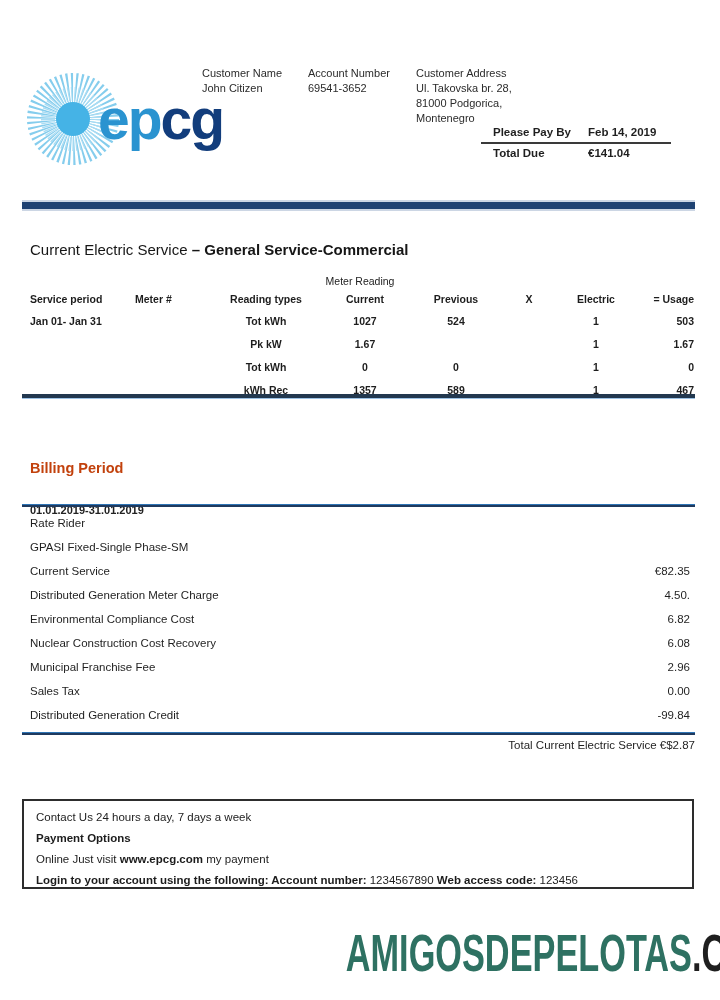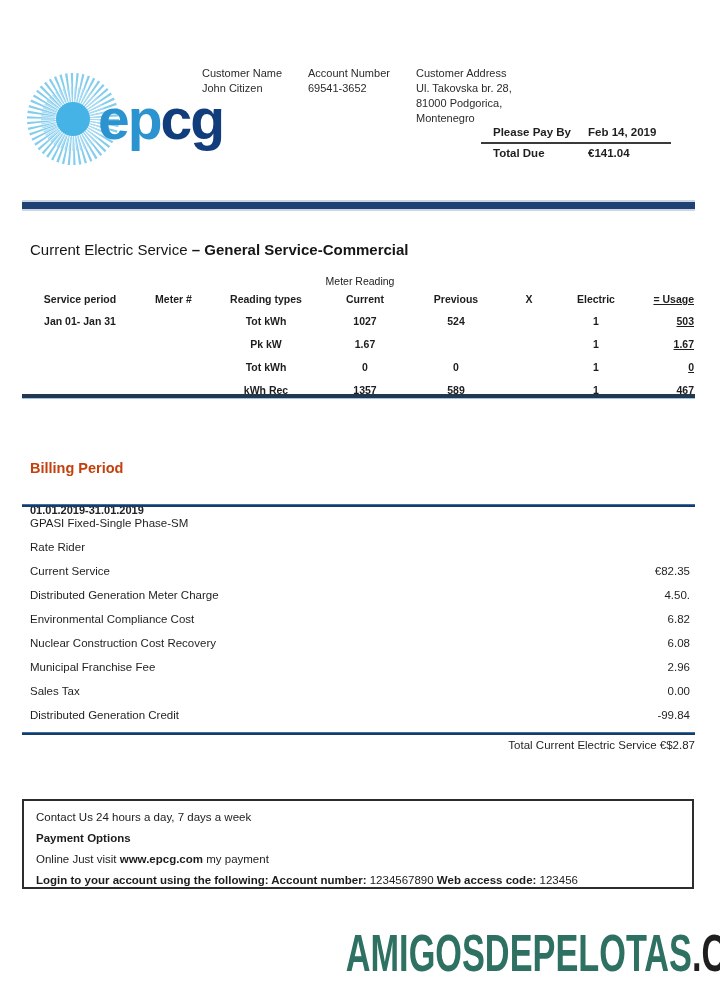--- a/index.html
+++ b/index.html
@@ -39,23 +39,23 @@
            background:linear-gradient(to bottom,#2e74b5 38%,#1f3a5e 38%);}
 
   
   .svc-title{left:30px;top:241px;font-size:15px;color:#161616;}
   .svc-title .b{font-weight:bold;}
   .meter-label{left:295px;top:275px;width:130px;text-align:center;font-size:10.5px;color:#222;}
   .mtable{left:25px;top:289px;width:673px;font-size:10.5px;font-weight:bold;color:#1d1d1d;
           display:grid;grid-template-columns:105px 82px 108px 90px 92px 54px 80px 62px;}
   .mtable span{display:block;height:23px;line-height:23px;overflow:hidden;}
   .mtable .hd{height:21px;line-height:21px;}
-  .col-l{text-align:center;padding-left:5px;}
+  .col-l{text-align:left;padding-left:5px;}
   .col-c{text-align:center;}
-  .col-r{text-align:right;padding-right:4px;text-decoration:underline;}
+  .col-r{text-align:right;padding-right:4px;}
 
   
   .billing-title{left:30px;top:460px;font-size:14.5px;font-weight:bold;color:#c2410c;}
   .billing-period{left:30px;top:488px;font-size:11px;font-weight:bold;color:#222;margin-top:16px;}
   .billing-list{left:30px;top:511px;width:660px;font-size:11.5px;color:#1f1f1f;}
   .billing-row{display:flex;justify-content:space-between;height:24px;line-height:24px;}
   .total-line{left:0;top:739px;width:695px;text-align:right;font-size:11.5px;color:#1f1f1f;}
 
   
   .footer-box{left:22px;top:799px;width:672px;height:90px;box-sizing:border-box;
@@ -161,25 +161,25 @@
   </div>
 
   <div class="abs divider-thick"></div>
 
   <div class="abs billing-title">Billing Period</div>
   <div class="abs billing-period">01.01.2019-31.01.2019</div>
   <div class="abs divider-blue1"></div>
 
   <div class="abs billing-list">
     <div class="billing-row">
+        <span>Rate Rider</span>
+        <span></span>
+      </div>
+    <div class="billing-row">
         <span>GPASI Fixed-Single Phase-SM</span>
-        <span></span>
-      </div>
-    <div class="billing-row">
-        <span>Rate Rider</span>
         <span></span>
       </div>
     <div class="billing-row">
         <span>Current Service</span>
         <span>€82.35</span>
       </div>
     <div class="billing-row">
         <span>Distributed Generation Meter Charge</span>
         <span>4.50.</span>
       </div>

